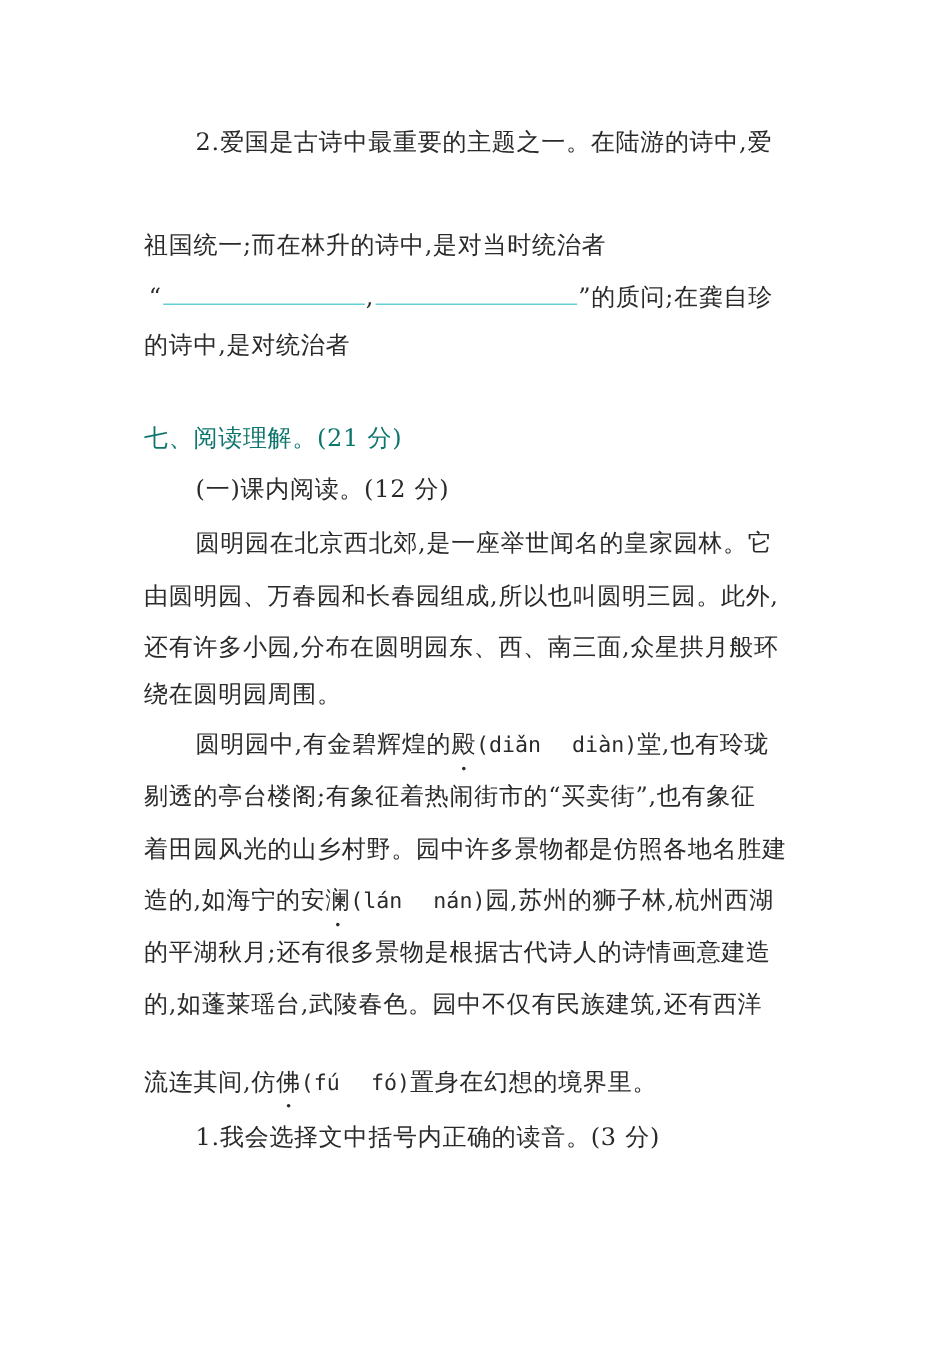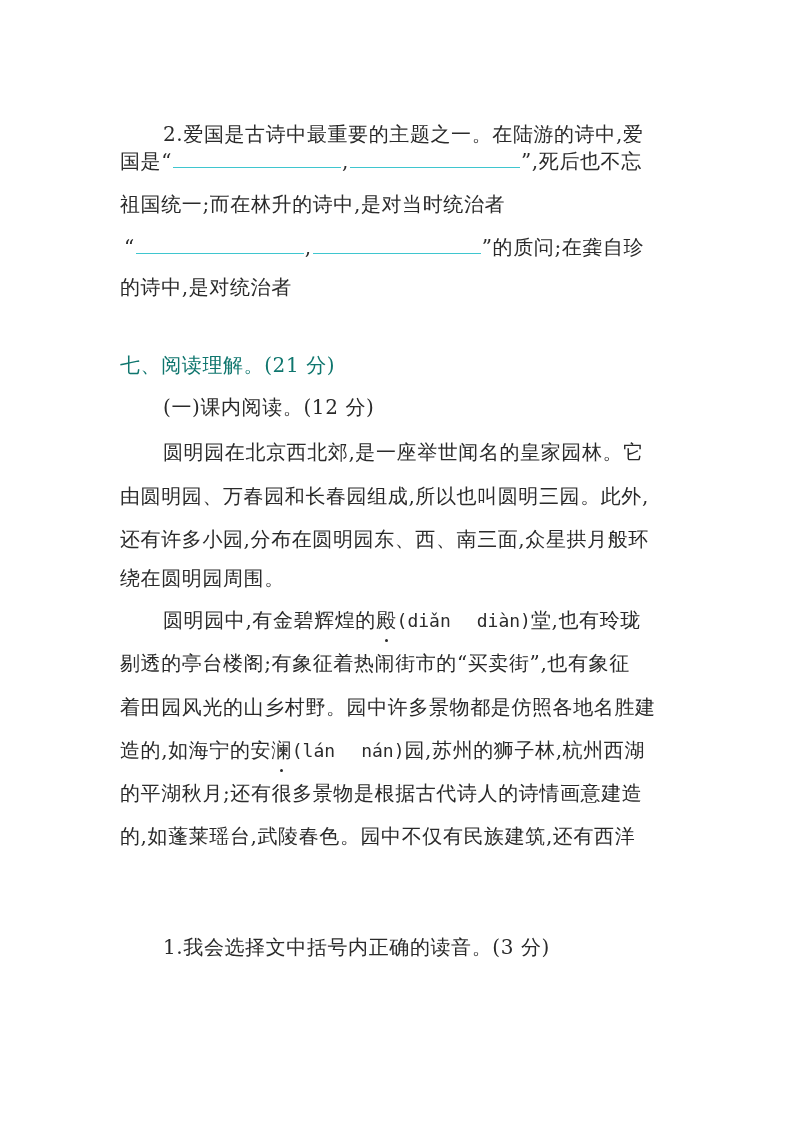--- a/index.html
+++ b/index.html
@@ -47,25 +47,22 @@
       font-size: 18px;
       letter-spacing: 0;
     }
     .py .gap { display: inline-block; width: 26px; }
   </style>
 </head>
 <body>
 
 <div class="page">
 
-  <div class="line indent" style="top:103px;margin-top:16px;">2.爱国是古诗中最重要的主题之一。在陆游的诗中,爱</div>
+  <div class="line indent" style="top:103px;">2.爱国是古诗中最重要的主题之一。在陆游的诗中,爱</div>
 
-  <div class="line" style="top:146px;">
-    <span>国是“</span><span class="blank" style="width:168px;"></span><span>,</span><span class="blank" style="width:170px;"></span><span>”,死后也不忘</span>
-  </div>
 
   <div class="line" style="top:189px;">祖国统一;而在林升的诗中,是对当时统治者</div>
 
   <div class="line" style="top:232px; left:124px;">
     <span>“</span><span class="blank" style="width:168px;"></span><span>,</span><span class="blank" style="width:168px;"></span><span>”的质问;在龚自珍</span>
   </div>
 
   <div class="line" style="top:272px;">的诗中,是对统治者</div>
 
 
@@ -83,16 +80,19 @@
   </div>
   <div class="line" style="top:648px;">剔透的亭台楼阁;有象征着热闹街市的“买卖街”,也有象征</div>
   <div class="line" style="top:692px;">着田园风光的山乡村野。园中许多景物都是仿照各地名胜建</div>
   <div class="line" style="top:735px;">
     <span>造的,如海宁的安</span><span class="dot">澜</span><span class="py"><span>(lán</span><span class="gap"></span><span>nán)</span></span><span>园,苏州的狮子林,杭州西湖</span>
   </div>
   <div class="line" style="top:778px;">的平湖秋月;还有很多景物是根据古代诗人的诗情画意建造</div>
   <div class="line" style="top:821px;">的,如蓬莱瑶台,武陵春色。园中不仅有民族建筑,还有西洋</div>
   <div class="line" style="top:888px; top:887px;"></div>
 
+  <div class="line" style="top:886px;">
+    <span>流连其间,仿</span><span class="dot">佛</span><span class="py"><span>(fú</span><span class="gap"></span><span>fó)</span></span><span>置身在幻想的境界里。</span>
+  </div>
 
   <div class="line indent" style="top:932px;">1.我会选择文中括号内正确的读音。(3 分)</div>
 
 </div>
 
 </body></html>

